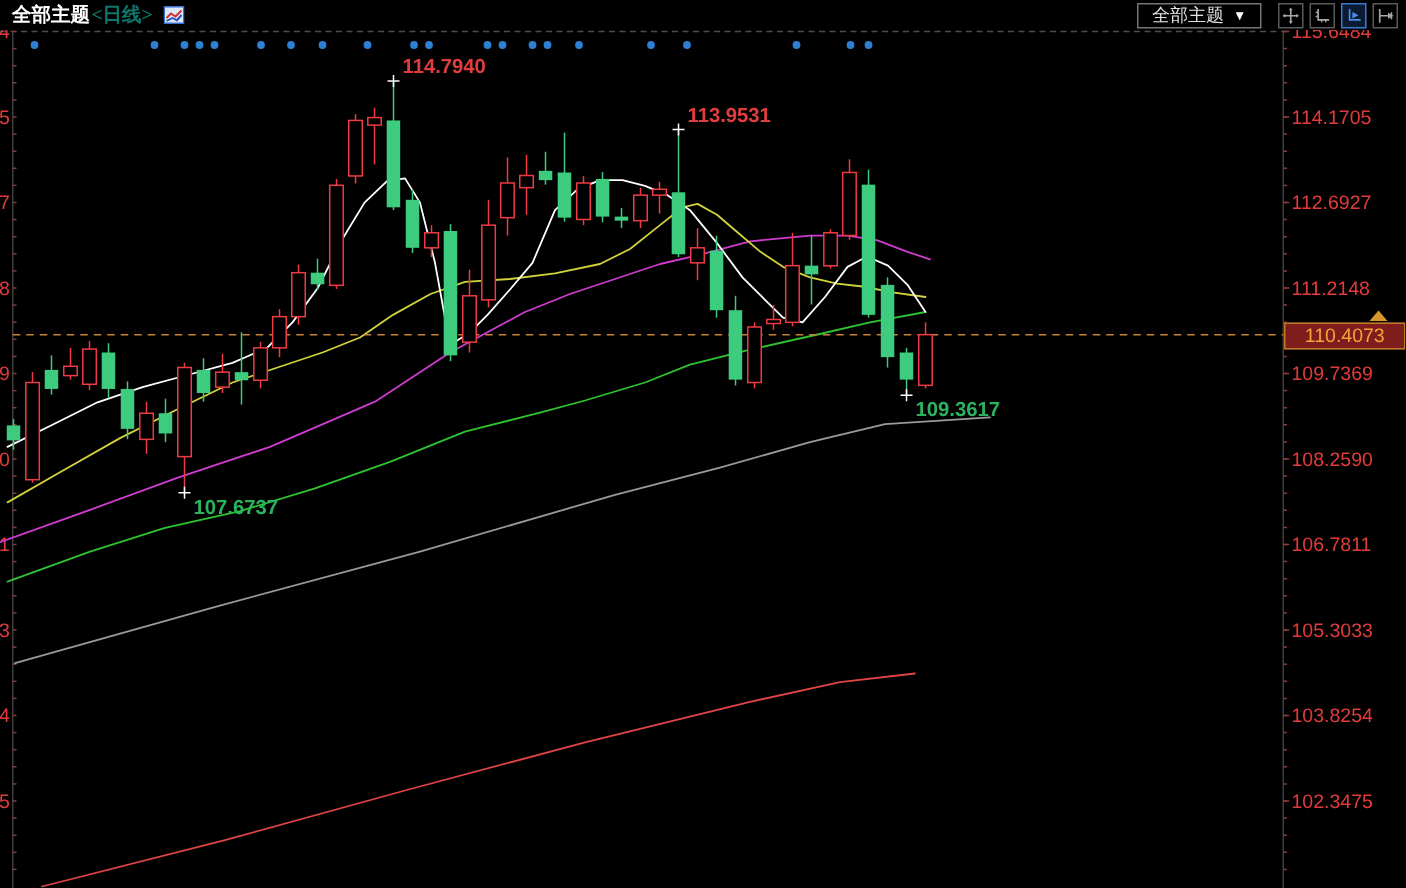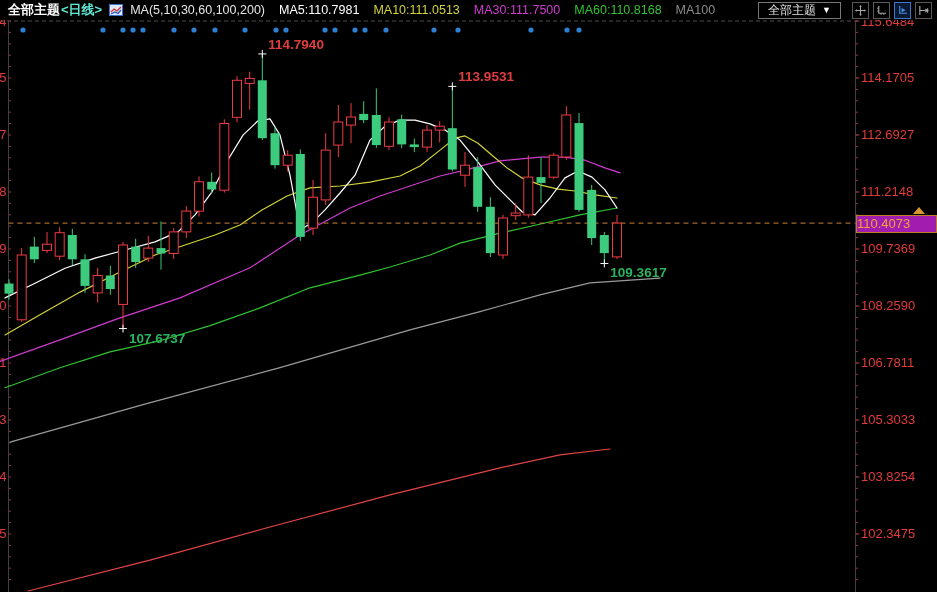--- a/index.html
+++ b/index.html
@@ -3,34 +3,34 @@
 <meta charset="utf-8">
 <style>
   html,body{margin:0;padding:0;background:#000;}
   #app{position:relative;width:937px;height:592px;background:#000;overflow:hidden;
        font-family:"Liberation Sans","DejaVu Sans",sans-serif;}
   #chart-svg{position:absolute;left:0;top:0;}
   #header{position:absolute;left:0;top:0;width:937px;height:20px;background:#000;
           display:flex;align-items:center;gap:7px;padding-left:8px;box-sizing:border-box;
           font-size:13px;z-index:6;white-space:nowrap;}
   .hdr-sym{color:#ffffff;font-weight:bold;}
-  .hdr-period{color:#5eead4;font-weight:bold;margin-left:-6px;}
+  .hdr-period{color:#0f766e;font-weight:bold;margin-left:-6px;font-family:Liberation Serif, serif;}
   #legend{display:flex;gap:14px;font-size:12.5px;}
   #legend span{letter-spacing:0;}
   #theme-dd{margin-left:auto;height:15px;border:1px solid #767676;color:#e2e2e2;
             font-size:12px;display:flex;align-items:center;gap:6px;padding:0 9px;
             cursor:pointer;background:#000;}
   #theme-dd .arrow{font-size:9px;color:#fff;}
   .tool-btn{width:15px;height:15px;border:1px solid #5a5a5a;background:#000;display:flex;
             align-items:center;justify-content:center;margin-right:1px;cursor:pointer;}
   .tool-btn.active{border-color:#3d77c9;background:#0a1a33;}
   #toolbar{display:flex;gap:3px;margin-right:4px;margin-left:4px;}
   #price-box{position:absolute;left:856px;top:215px;width:79px;height:16px;z-index:5;
              border:1px solid #bb7d28;color:#f0a53c;font-size:13px;line-height:16px;
-             text-align:left;background:#a21caf;}
+             text-align:center;background:#7f1d1d;}
   #price-arrow{position:absolute;left:913px;top:207px;width:0;height:0;z-index:5;
                border-left:6px solid transparent;border-right:6px solid transparent;
                border-bottom:7px solid #d8962e;}
   .icon-svg{display:block;}
 </style>
 </head>
 <body>
 
 <div id="app">
 
@@ -405,28 +405,20 @@
   <div id="header">
     <span class="hdr-sym">全部主题</span>
     <span class="hdr-period">&lt;日线&gt;</span>
     <span style="display:flex;">
       <svg class="icon-svg" width="14" height="14" viewBox="0 0 14 14">
         <rect x="0.5" y="1.5" width="13" height="11" fill="#dce8f8" stroke="#3a6fd0"></rect>
         <polyline points="2,9 5,6 8,8 12,4" fill="none" stroke="#d03030" stroke-width="1.3"></polyline>
         <polyline points="2,11 6,9 9,10.5 12,7" fill="none" stroke="#2a52b8" stroke-width="1.3"></polyline>
       </svg>
     </span>
-    <span id="legend">
-        <span style="color: rgb(230, 230, 230);">MA(5,10,30,60,100,200)</span>
-        <span style="color: rgb(255, 255, 255);">MA5:110.7981</span>
-        <span style="color: rgb(210, 210, 58);">MA10:111.0513</span>
-        <span style="color: rgb(207, 60, 207);">MA30:111.7500</span>
-        <span style="color: rgb(47, 196, 47);">MA60:110.8168</span>
-        <span style="color: rgb(138, 138, 138);">MA100</span>
-      </span>
     <span id="theme-dd">
       <span>全部主题</span>
       <span class="arrow">▼</span>
     </span>
     <span id="toolbar">
       <span class="tool-btn">
         <svg class="icon-svg" width="11" height="11" viewBox="0 0 12 12">
           <path d="M6 1 V11 M1 6 H11" stroke="#a8a8a8" stroke-width="1.2" fill="none"></path>
           <path d="M6 0 L4.6 2 h2.8 Z M6 12 L4.6 10 h2.8 Z M0 6 L2 4.6 v2.8 Z M12 6 L10 4.6 v2.8 Z" fill="#a8a8a8"></path>
         </svg>

